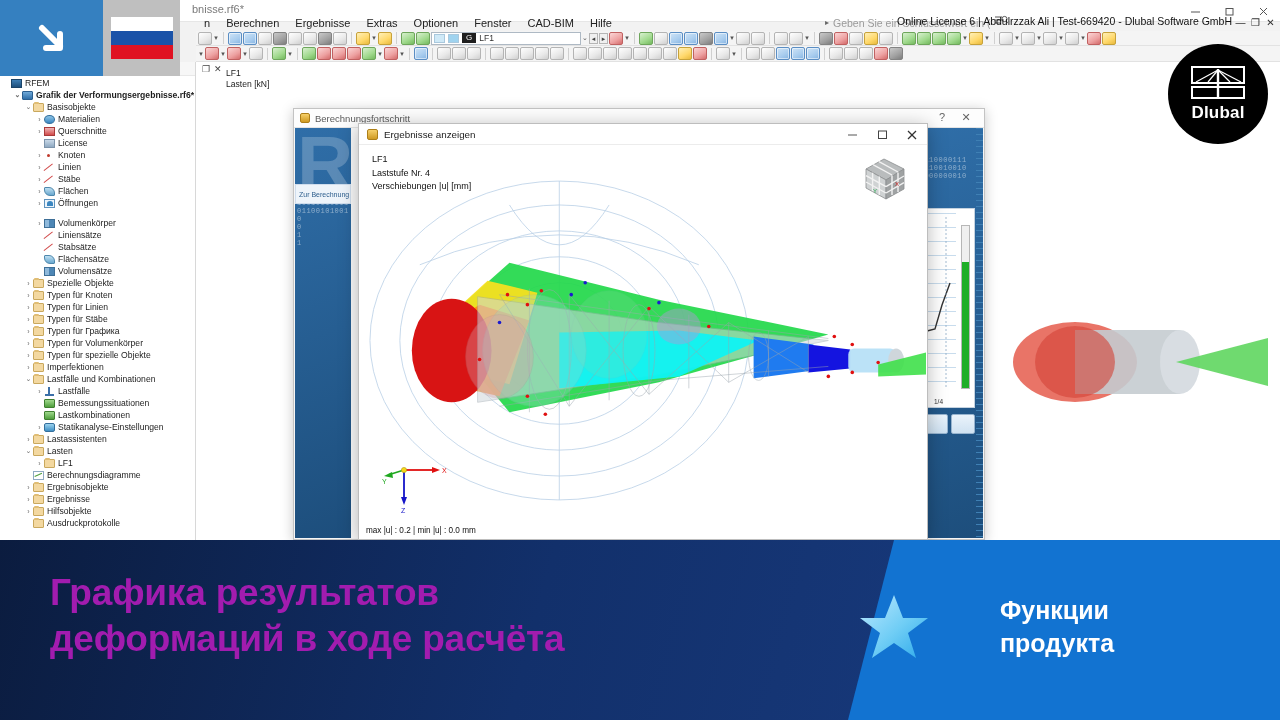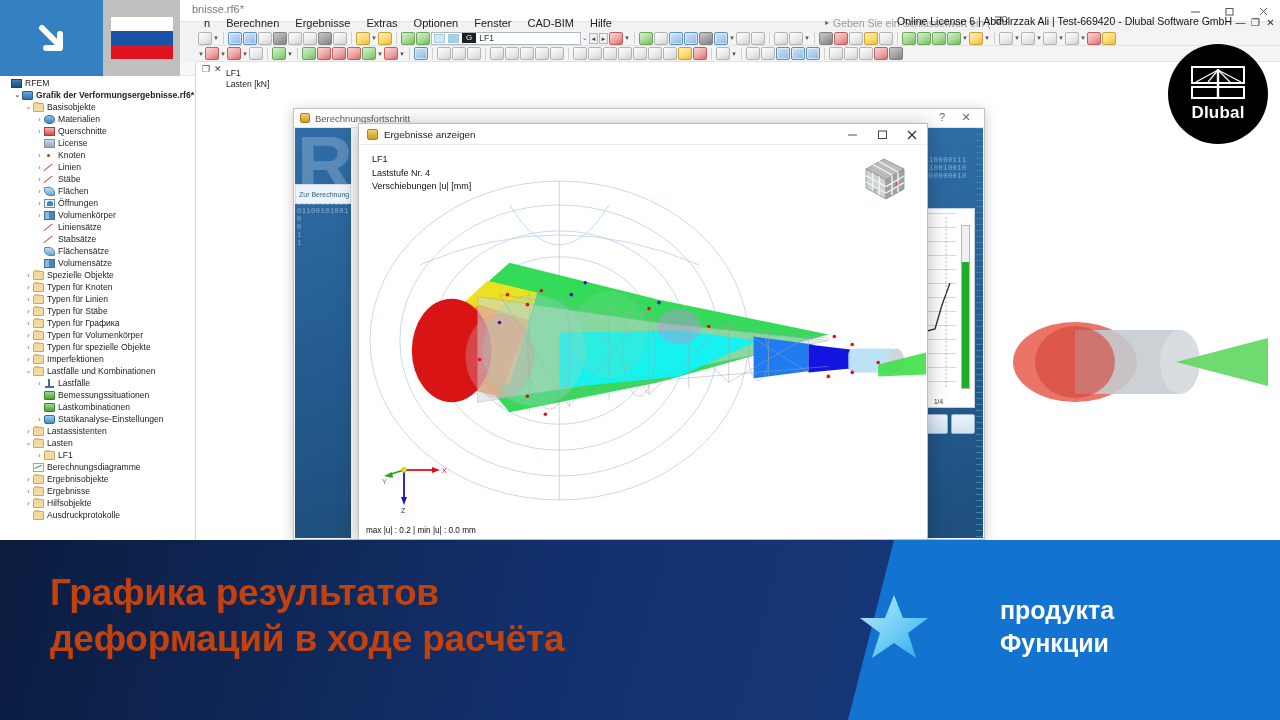--- a/index.html
+++ b/index.html
@@ -226,21 +226,21 @@
     position:absolute; left:0; top:0; width:1280px; height:180px;
     background:linear-gradient(105deg,#0b1c3f 0%,#12306b 42%,#1b3f86 100%);
   }
   .banner-right {
     position:absolute; right:0; top:0; width:432px; height:180px;
     background:#1273d1;
     clip-path:polygon(46px 0, 432px 0, 432px 180px, 0 180px);
   }
   .banner-title {
     position:absolute; left:50px; top:30px; width:760px;
-    color:#c2410c; font-size:37px; font-weight:bold; line-height:46px;
+    color:#a21caf; font-size:37px; font-weight:bold; line-height:46px;
     letter-spacing:-.2px;
   }
   .banner-badge {
     position:absolute; right:20px; top:54px; width:260px;
     color:#ffffff; font-size:25px; font-weight:bold; line-height:33px;
   }
   .banner-star { position:absolute; left:858px; top:592px; width:72px; height:70px; z-index:31; }
 
   
   .logo {
@@ -487,21 +487,21 @@
           <div class="tnode" style="padding-left: 35px;">
             <span class="exp">›</span>
             <span class="ic ic-surf"></span>
             <span>Flächen</span>
           </div>
           <div class="tnode" style="padding-left: 35px;">
             <span class="exp">›</span>
             <span class="ic ic-open"></span>
             <span>Öffnungen</span>
           </div>
-          <div class="tnode" style="padding-left: 35px;">
+          <div class="tnode" style="padding-left: 35px; margin-top: 8px;">
             <span class="exp">›</span>
             <span class="ic ic-solid"></span>
             <span>Volumenkörper</span>
           </div>
           <div class="tnode" style="padding-left: 35px;">
             <span class="exp"></span>
             <span class="ic ic-line"></span>
             <span>Liniensätze</span>
           </div>
           <div class="tnode" style="padding-left: 35px;">
@@ -874,22 +874,22 @@
   </div>
 
   <div class="banner">
     <div class="banner-left"></div>
     <div class="banner-right"></div>
     <div class="banner-title">
       <div>Графика результатов</div>
       <div>деформаций в ходе расчёта</div>
     </div>
     <div class="banner-badge">
+      <div>Функции</div>
       <div>продукта</div>
-      <div>Функции</div>
     </div>
   </div>
   <div class="banner-star">
     <svg width="72" height="70" viewBox="0 0 72 70">
       <defs>
         <linearGradient id="stargrad" x1="0" y1="0" x2="1" y2="1">
           <stop offset="0%" stop-color="#bfe9ff"></stop>
           <stop offset="55%" stop-color="#6fcdf5"></stop>
           <stop offset="100%" stop-color="#2aa8ea"></stop>
         </linearGradient>

